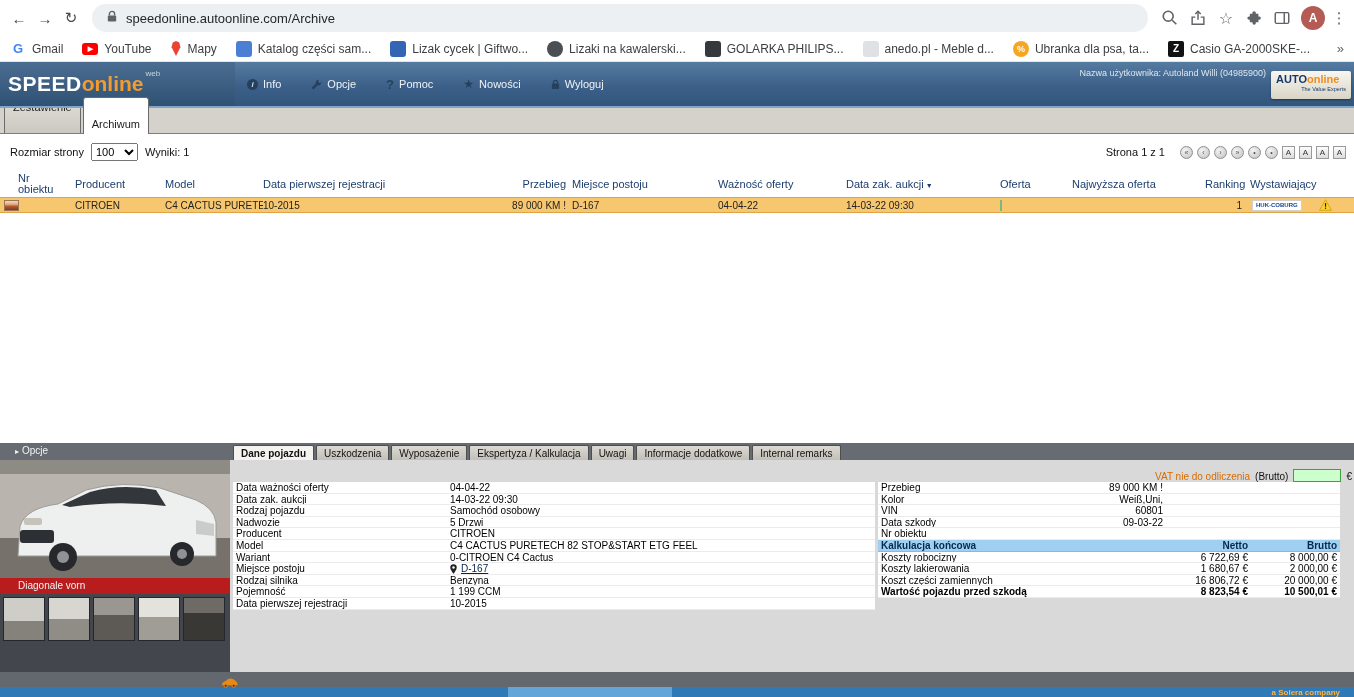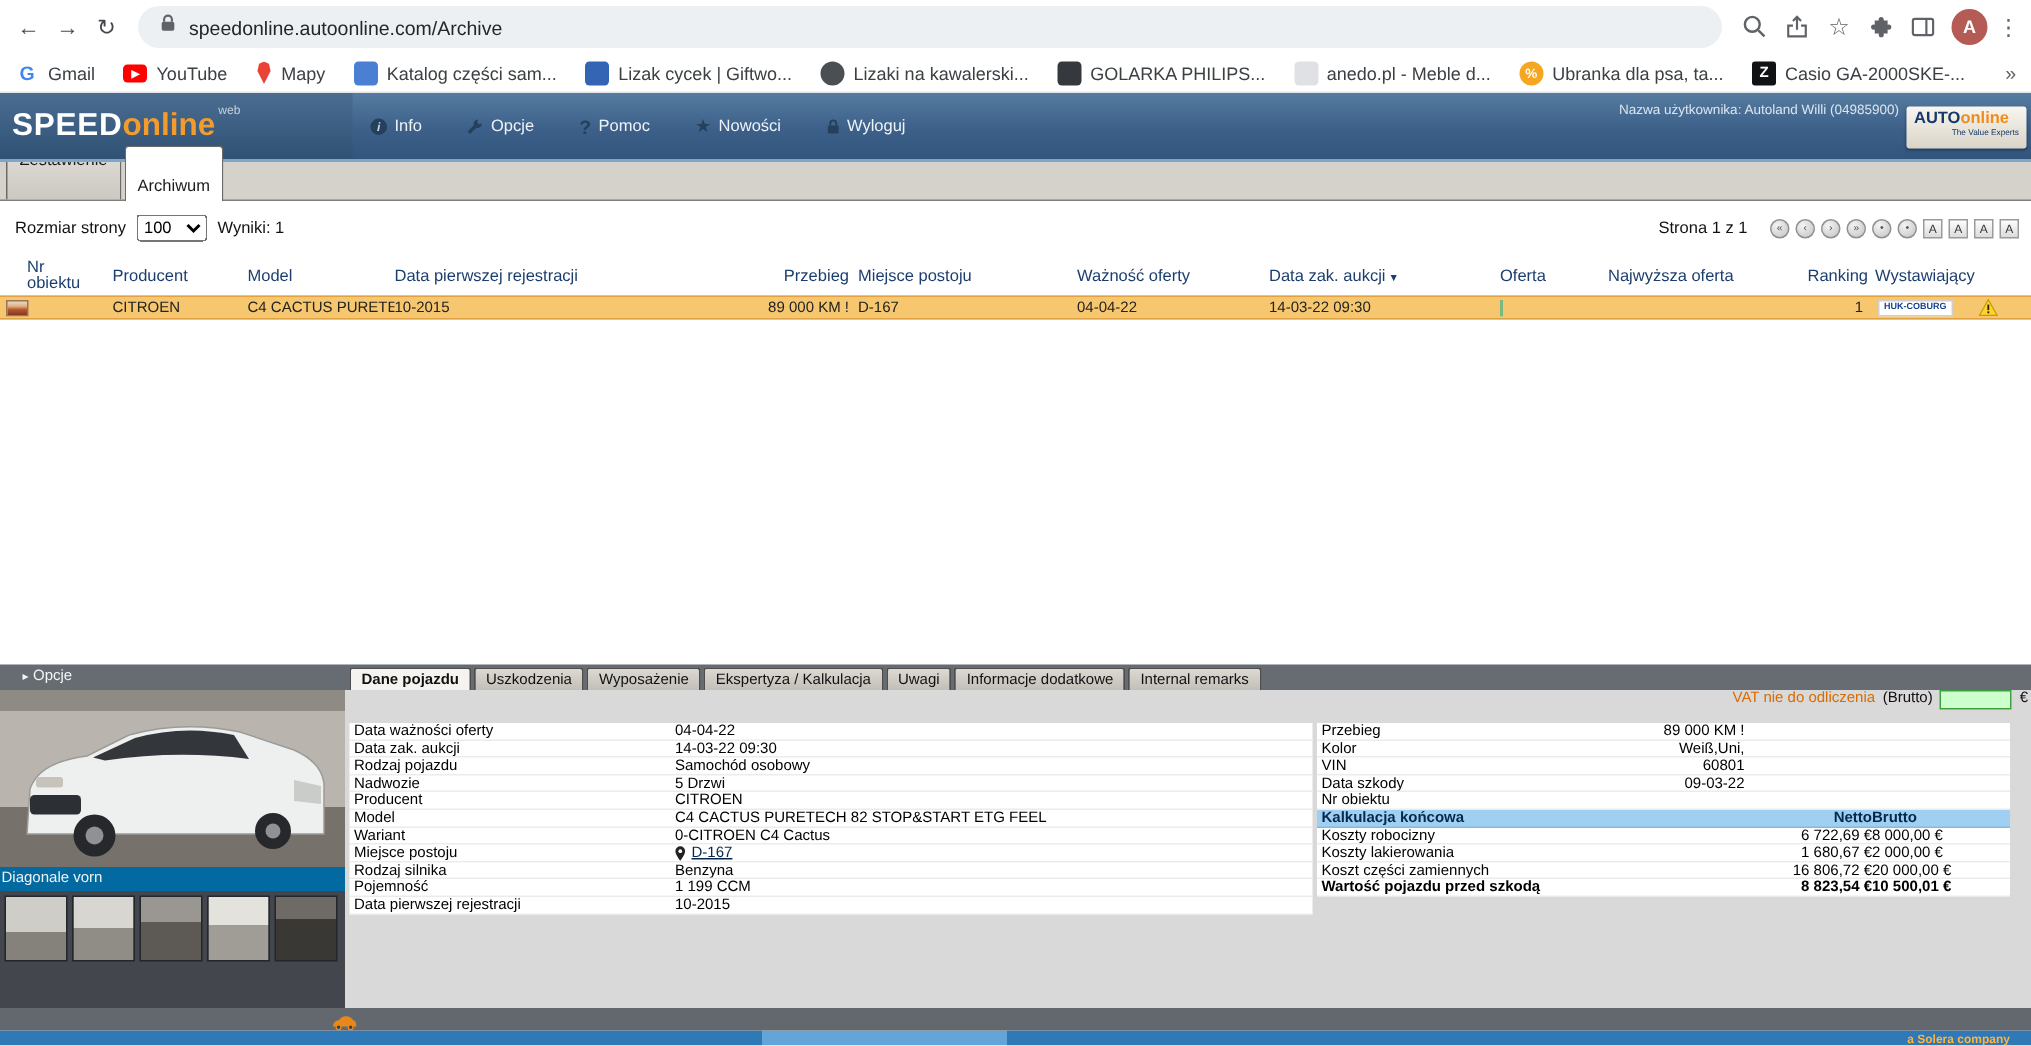--- a/index.html
+++ b/index.html
@@ -80,49 +80,49 @@
 .opcje{position:absolute;left:15px;top:2px;font-size:10px;color:#f2f4f6;cursor:pointer}
 .opcje-arrow{font-size:8px;margin-right:3px}
 .detail-tabs{position:absolute;left:233px;bottom:0;display:flex;align-items:flex-end}
 .detail-tab{font-size:10px;color:#111;background:linear-gradient(#dcd9d2,#c2bfb8);border:1px solid #4e4e4e;border-bottom:none;border-radius:2px 2px 0 0;padding:2px 7px 1px;margin-right:2px;cursor:pointer;white-space:nowrap}
 .detail-tab.active{background:#f4f3f0;font-weight:bold}
 
 
 .detail{flex:none;height:212px;display:flex;background:#d9d9d9}
 .detail-left{width:230px;flex:none;background:#43474d;display:flex;flex-direction:column}
 .photo{width:230px;height:118px;flex:none;cursor:pointer}
-.caption{height:16px;line-height:16px;font-size:10px;color:#f0f2f4;padding-left:1px;background:#0369a1;flex:none}
+.caption{height:16px;line-height:16px;font-size:10px;color:#f0f2f4;padding-left:18px;background:#b91c1c;flex:none}
 .thumbs{display:flex;gap:3px;padding:3px;flex:none}
 .thumb{width:42px;height:44px;border:1px solid #23262a;flex:none;cursor:pointer}
 .t1{background:linear-gradient(180deg,#cfcdc8 55%,#85827c 55%)}
 .t2{background:linear-gradient(180deg,#d8d6d1 50%,#908d87 50%)}
 .t3{background:linear-gradient(180deg,#9a9792 40%,#5d5a55 40%)}
 .t4{background:linear-gradient(180deg,#e4e2dd 45%,#a09d97 45%)}
 .t5{background:linear-gradient(180deg,#6e6b66 35%,#3a3835 35%)}
 .detail-right{flex:1;display:flex;flex-direction:column;padding-left:3px;min-width:0}
-.vat-row{height:22px;display:flex;align-items:flex-start;justify-content:flex-end;gap:5px;padding-right:2px;font-size:10px;flex:none}
+.vat-row{height:22px;display:flex;align-items:flex-end;justify-content:flex-end;gap:5px;padding-right:2px;font-size:10px;flex:none}
 .vat-label{color:#d96b00}
 .vat-mode{color:#111}
 .vat-box{width:48px;height:13px;background:#ccffcc;border:1px solid #3fa03f;cursor:text}
 .vat-cur{color:#111}
 .lists{display:flex;flex:1;align-items:flex-start}
 .list-left{width:642px;flex:none}
 .list-gap{width:3px;flex:none;align-self:stretch}
 .list-right{width:462px;flex:none;margin-right:14px}
 .drow,.rrow,.crow,.calc-header{display:flex;height:11.6px;line-height:11px;font-size:10px;background:#fff;border-bottom:1px solid #ebebeb;overflow:hidden;color:#000}
 .lbl{padding-left:3px;white-space:nowrap}
 .drow .lbl{width:217px;flex:none}
 .drow .val{flex:1;white-space:nowrap}
 .rrow .lbl{width:160px;flex:none}
 .rrow .val{width:125px;flex:none;text-align:right;white-space:nowrap}
 .rrow .sp{flex:1}
 .calc-header{background:#9fd0f2;font-weight:bold;color:#06284f;border-bottom:1px solid #8ab8dc}
 .crow .lbl,.calc-header .lbl{flex:1}
 .crow .net,.calc-header .net{width:120px;flex:none;text-align:right;white-space:nowrap}
-.crow .bru,.calc-header .bru{width:92px;flex:none;text-align:left;padding-right:3px;white-space:nowrap}
+.crow .bru,.calc-header .bru{width:92px;flex:none;text-align:right;padding-right:3px;white-space:nowrap}
 .crow.bold{font-weight:bold}
 .pin-link{text-decoration:underline;display:inline-flex;align-items:center;gap:2px;cursor:pointer;color:#05264d}
 
 
 .footer{height:15px;background:#62686e;position:relative;flex:none}
 .footer-car{position:absolute;left:221px;top:2px}
 .bottom-strip{height:10px;flex:none;background:linear-gradient(90deg,#2f79b6 0%,#2f79b6 37.5%,#63a5d8 37.5%,#63a5d8 49.6%,#2f79b6 49.6%,#2f79b6 100%);display:flex;align-items:center;justify-content:flex-end;padding-right:14px}
 .solera{font-size:8px;color:#ffb340;font-weight:bold}
 </style>
 </head>

